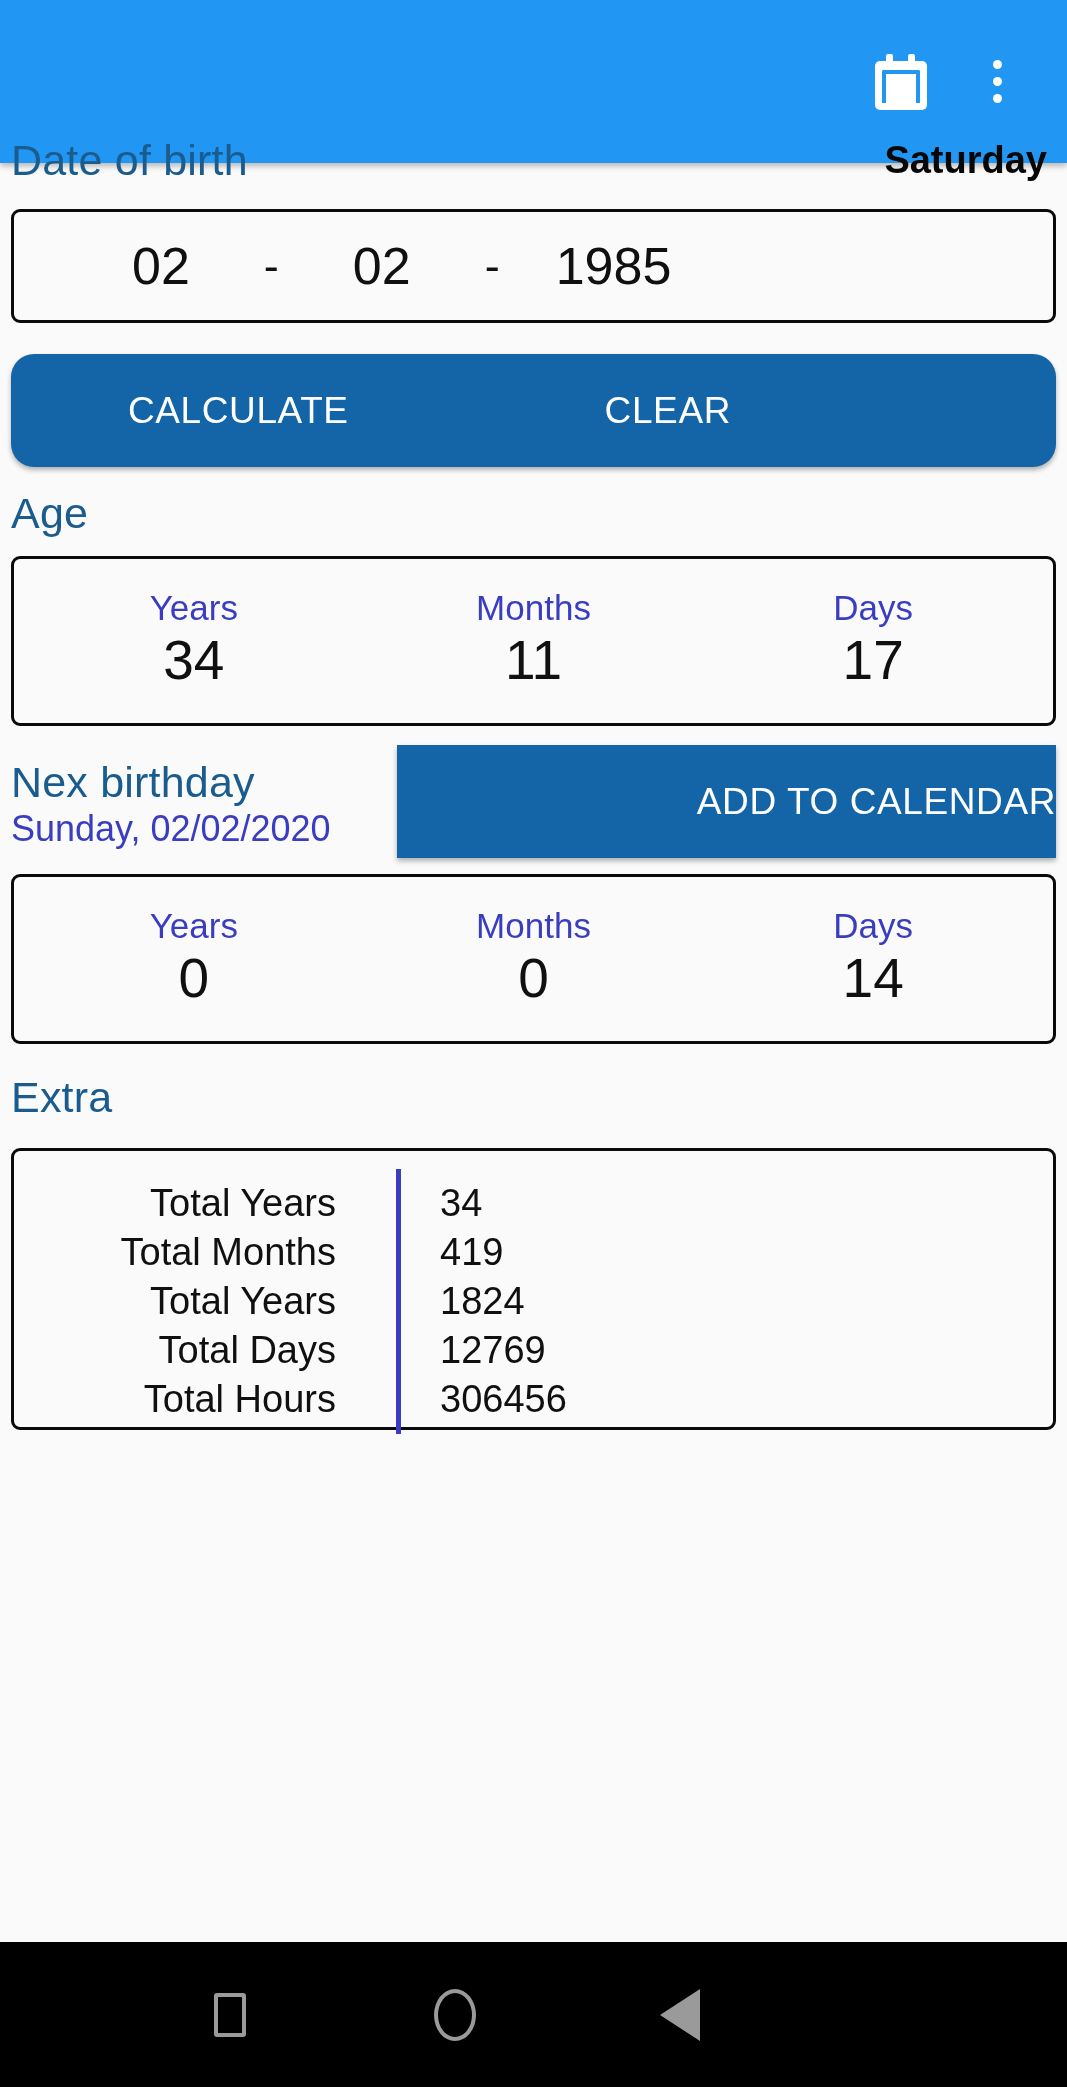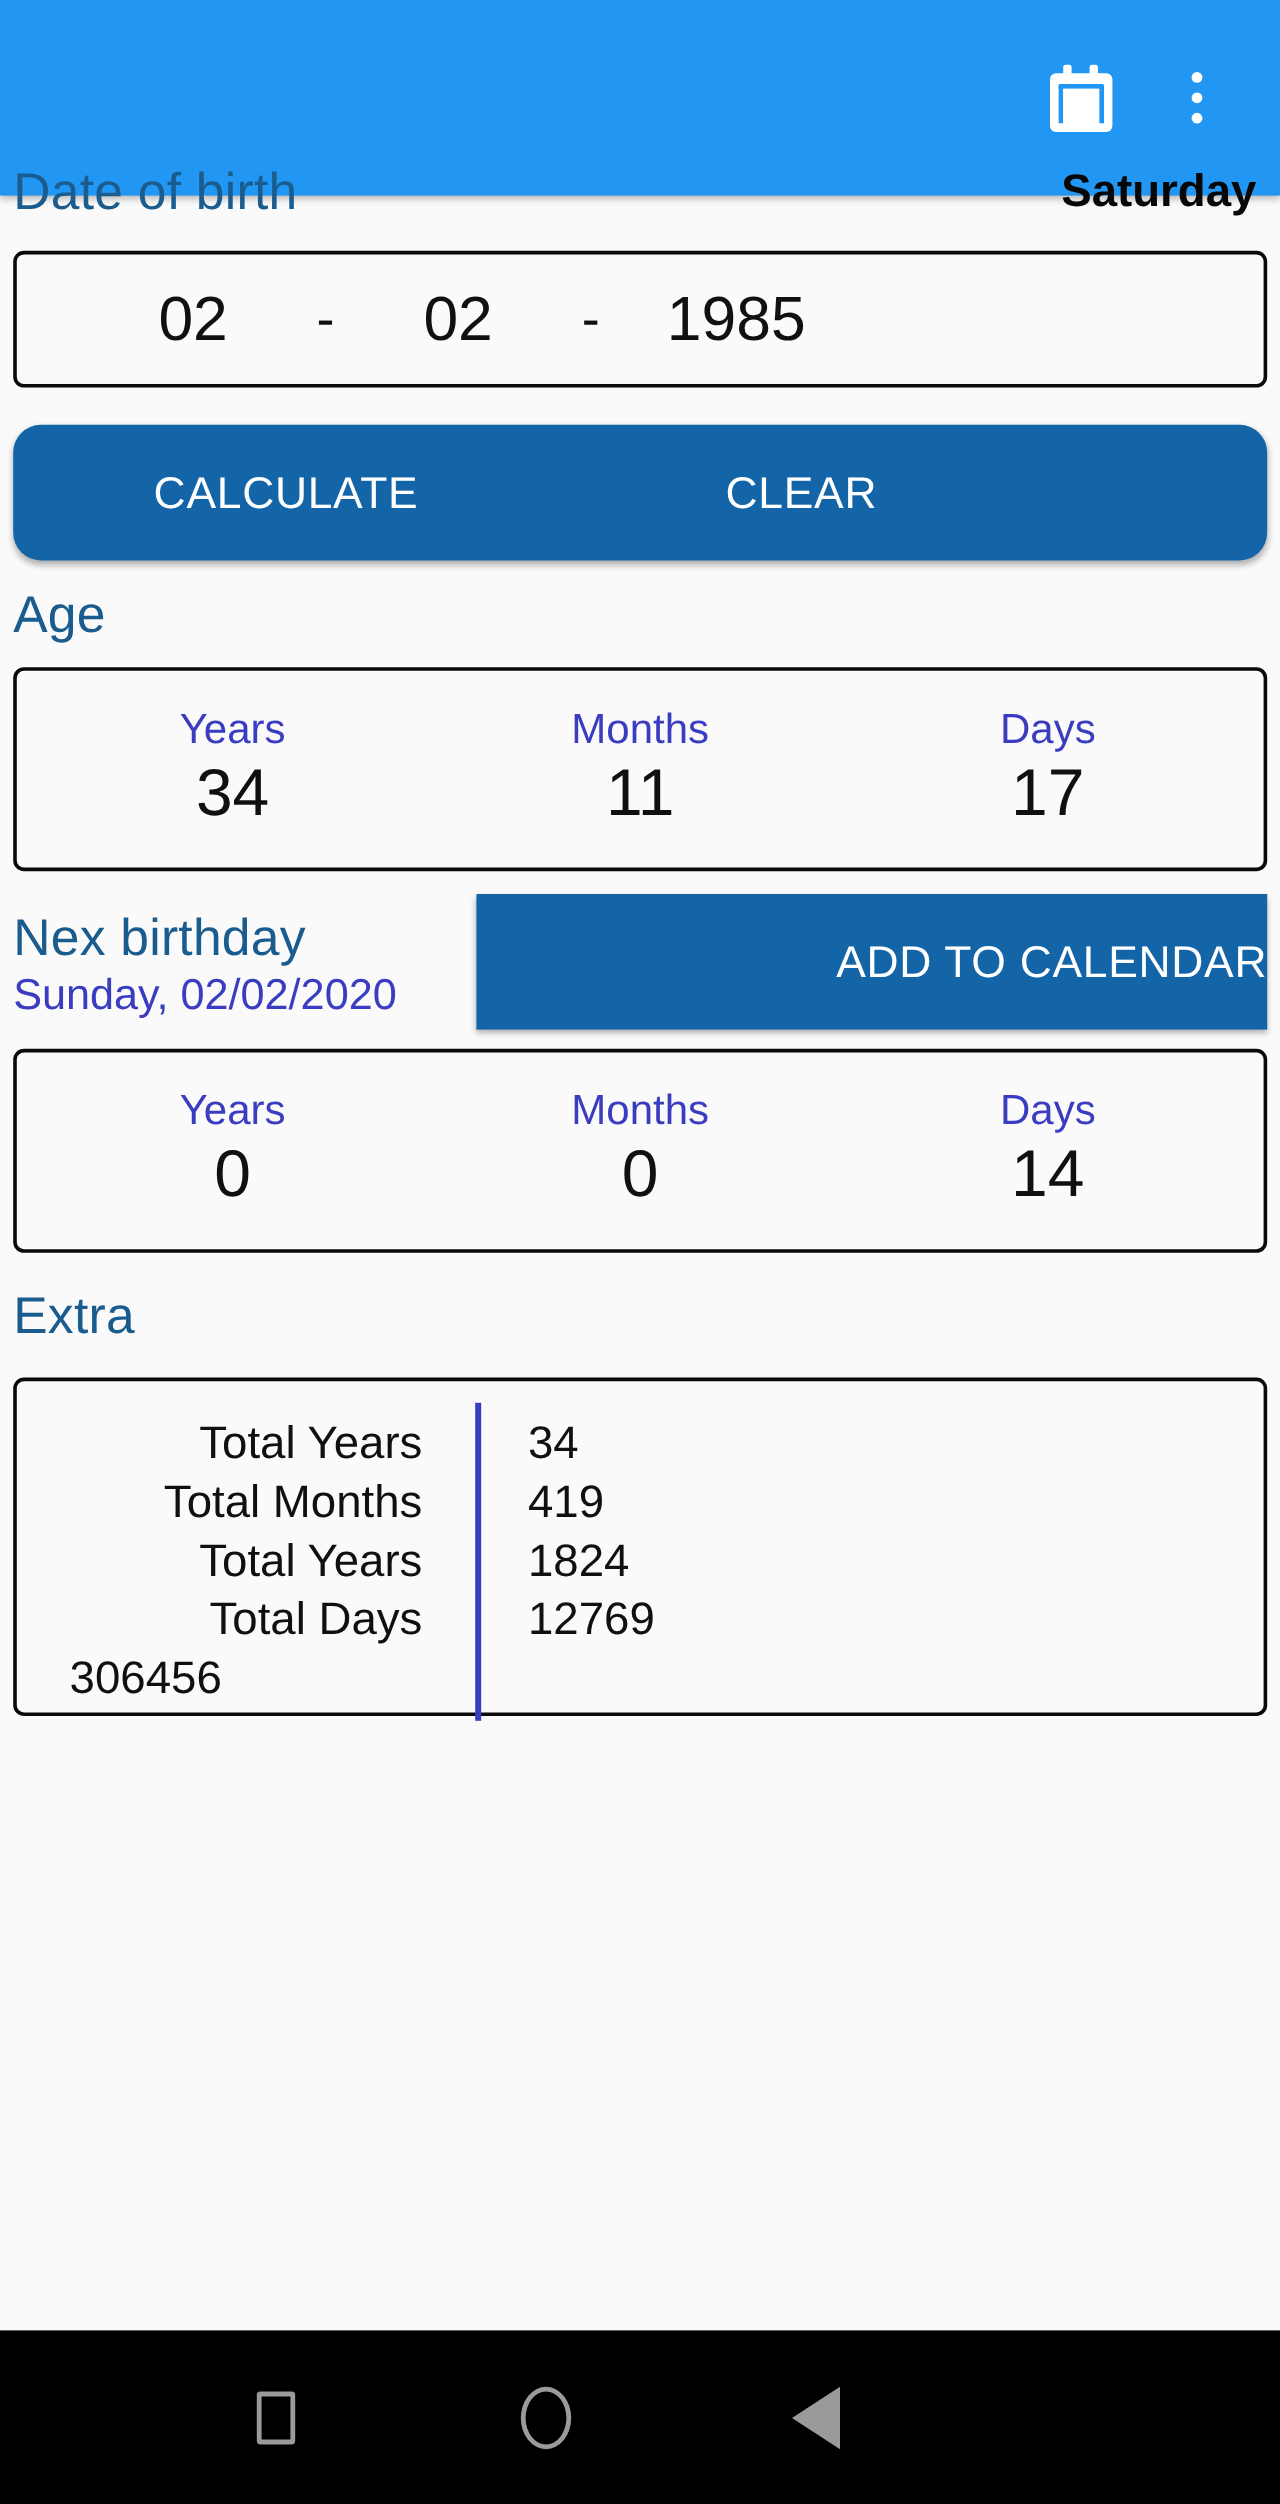--- a/index.html
+++ b/index.html
@@ -108,21 +108,21 @@
     display:flex; align-items:center; justify-content:flex-end;
     cursor:pointer;
   }
   .addcal span{ color:#fff; font-size:37px; letter-spacing:.6px; } 
   .extratable{ top:1148px; }
   .extra-rows{ padding:28px 0 28px 0; position:relative; }
   .erow{
     display:flex; align-items:center; height:49px;
   }
   .ekey{
-    width:382px; text-align:right; padding-right:44px;
+    width:382px; text-align:right; padding-right:60px;
     font-size:38px; color:#101010; white-space:nowrap;
   }
   .eval{
     padding-left:44px; font-size:38px; color:#101010; white-space:nowrap;
   }
   .edivider{
     position:absolute; left:382px; top:18px; bottom:18px;
     width:5px; background:#3B3DC0;
   }
 
@@ -250,20 +250,21 @@
       </div>
       <div class="erow">
         <div class="ekey">Total Years</div>
         <div class="eval">1824</div>
       </div>
       <div class="erow">
         <div class="ekey">Total Days</div>
         <div class="eval">12769</div>
       </div>
       <div class="erow">
+        <div class="ekey">Total Hours</div>
         <div class="eval">306456</div>
       </div>
     </div>
   </div>
 
   <div class="navbar">
     <div class="navbtn nav-recent">
       <div class="sq"></div>
     </div>
     <div class="navbtn nav-home">

